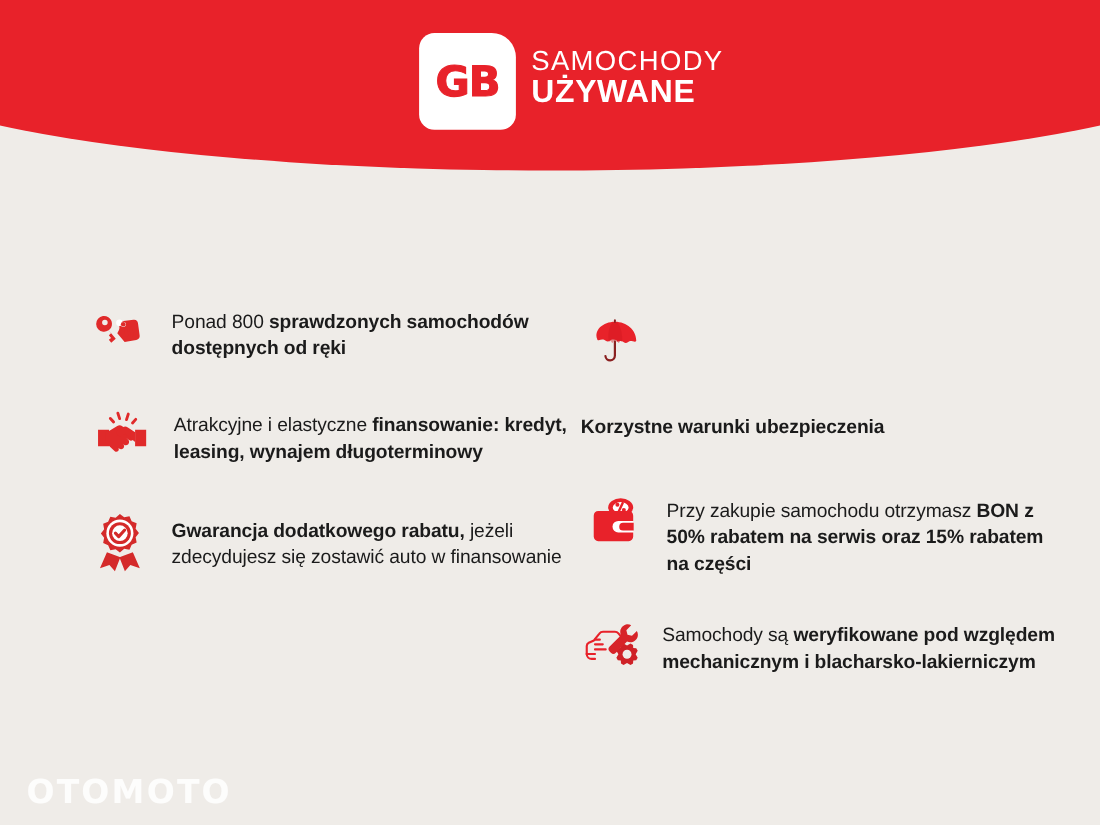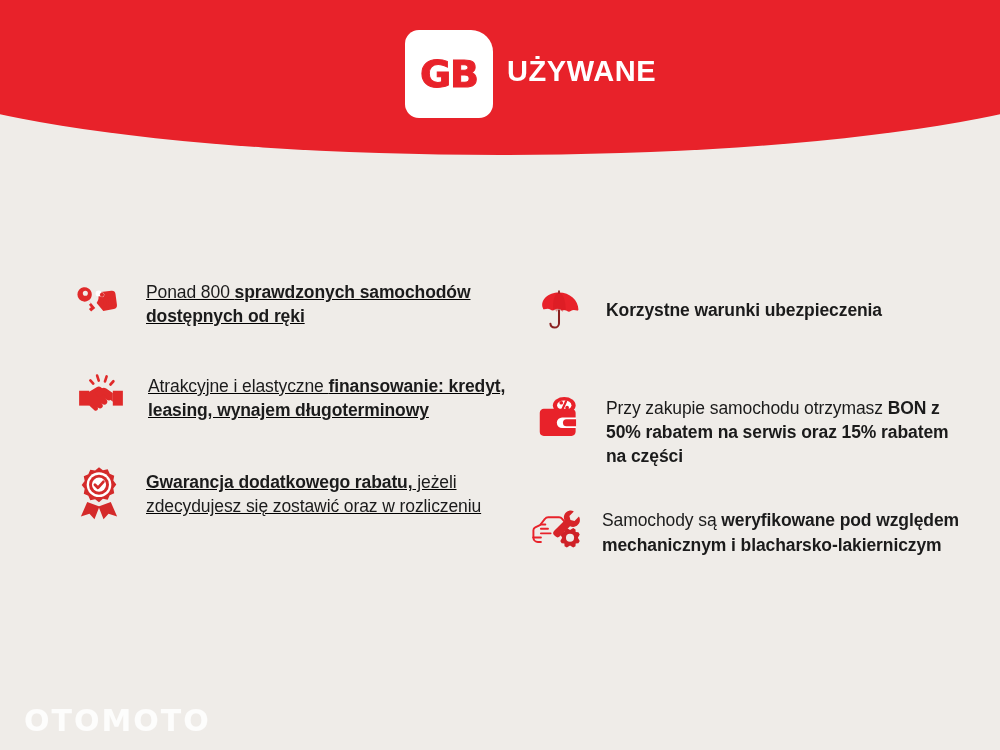--- a/index.html
+++ b/index.html
@@ -47,21 +47,20 @@
   }
   .logo-mark {
     width: 88px;
     height: 88px;
     background: #ffffff;
     border-radius: 14px 22px 14px 14px;
     display: flex;
     align-items: center;
     justify-content: center;
     box-shadow: 0 0 0 0 rgba(0,0,0,0);
-    margin-left: 24px;
   }
   .logo-mark .gb {
     font-family: "DejaVu Sans", sans-serif;
     font-weight: 700;
     font-size: 38px;
     letter-spacing: -1px;
     color: #e8222a;
     line-height: 1;
     -webkit-text-stroke: 1px #e8222a;
   }
@@ -88,21 +87,21 @@
     position: absolute;
     top: 272px;
     left: 0;
     width: 1000px;
     z-index: 2;
   }
   .feat-col {
     position: absolute;
     width: 440px;
   }
-  .col-left  { left: 68px; text-decoration: underline;  }
+  .col-left  { left: 78px;  }
   .col-right { left: 528px; }
 
   .feat {
     display: flex;
     align-items: flex-start;
     gap: 16px;
     margin-bottom: 18px;
   }
   .feat-icon {
     flex: 0 0 62px;
@@ -123,21 +122,21 @@
     padding-top: 8px;
     max-width: 360px;
   }
   .feat-text b { font-weight: 700; }
 
   
   .row-a { margin-top: 0px;  }
   .row-b { margin-top: 32px; justify-content: flex-end; }
   .row-c { margin-top: 34px; }
 
-  .r-row-a { margin-top: 10px; }
+  .r-row-a { margin-top: 10px; flex-direction: column; }
   .r-row-b { margin-top: 44px; }
   .r-row-c { margin-top: 32px; gap: 12px; }
 
   .feat.single .feat-text { padding-top: 16px; }
 
   
   .watermark {
     position: absolute;
     left: 24px;
     bottom: 12px;
@@ -156,20 +155,21 @@
 
 <div class="banner">
   <div class="banner-shape"></div>
 </div>
 
 <div class="logo-block">
   <div class="logo-mark">
     <span class="gb">GB</span>
   </div>
   <div class="logo-words">
+    <span class="l1">SAMOCHODY</span>
     <span class="l2">UŻYWANE</span>
   </div>
 </div>
 
 <div class="features">
 
   <div class="feat-col col-left">
 
     <div class="feat row-a">
       <span class="feat-icon">
@@ -219,21 +219,21 @@
           <g fill="#d42a2a">
             <path d="M32 3.5l4.3 3.3 5.3-1 2.2 5 5 2.2-1 5.3 3.3 4.3-3.3 4.3 1 5.3-5 2.2-2.2 5-5.3-1L32 42.2l-4.3-3.3-5.3 1-2.2-5-5-2.2 1-5.3-3.3-4.3 3.3-4.3-1-5.3 5-2.2 2.2-5 5.3 1z"></path>
           </g>
           <circle cx="32" cy="22.8" r="13.6" fill="#ffffff"></circle>
           <circle cx="32" cy="22.8" r="11" fill="#d42a2a"></circle>
           <circle cx="32" cy="22.8" r="7.8" fill="#ffffff"></circle>
           <path d="M27.5 22.8l3.3 3.5 6-6.6" stroke="#d42a2a" stroke-width="3.1" fill="none" stroke-linecap="round" stroke-linejoin="round"></path>
         </svg>
       </span>
       <p class="feat-text">
-        <b>Gwarancja dodatkowego rabatu,</b><span> jeżeli zdecydujesz się zostawić oraz w rozliczeniu</span>
+        <b>Gwarancja dodatkowego rabatu,</b><span> jeżeli zdecydujesz się zostawić auto w finansowanie</span>
       </p>
     </div>
 
   </div>
 
   <div class="feat-col col-right">
 
     <div class="feat single r-row-a">
       <span class="feat-icon">
         <svg width="54" height="54" viewBox="0 0 64 64">

